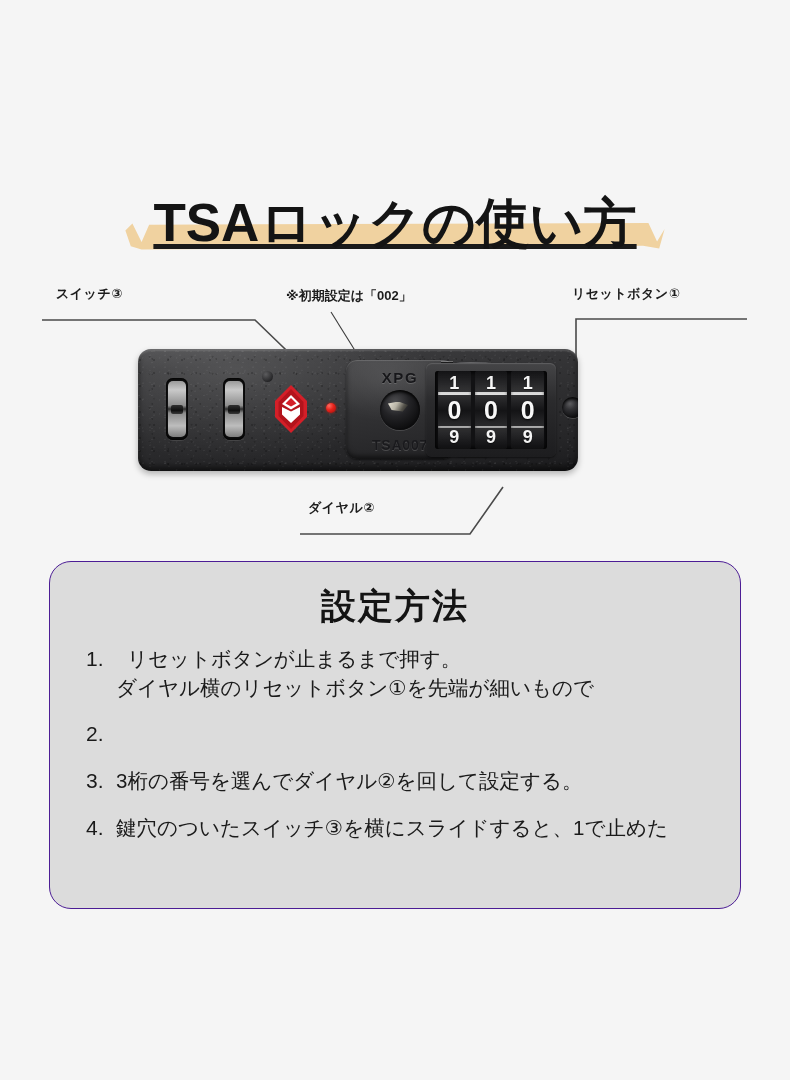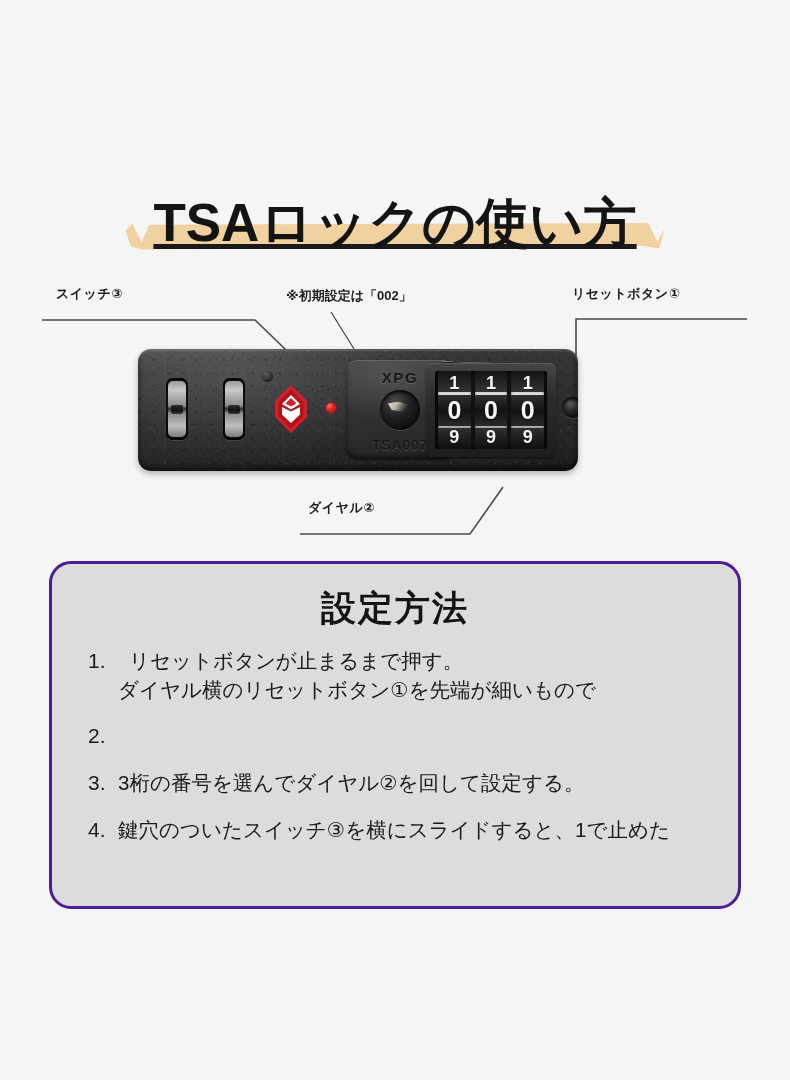--- a/index.html
+++ b/index.html
@@ -339,21 +339,21 @@
 
   
   .info-box {
     position: absolute;
     left: 49px;
     top: 561px;
     width: 692px;
     height: 348px;
     box-sizing: border-box;
     background: #dcdcdc;
-    border: 3px solid #4c1d95;
+    border: 1px solid #4c1d95;
     border-radius: 22px;
   }
   .info-title {
     position: absolute;
     left: 0; right: 0;
     top: 21px;
     text-align: center;
     font-size: 35px;
     font-weight: bold;
     color: #141414;

